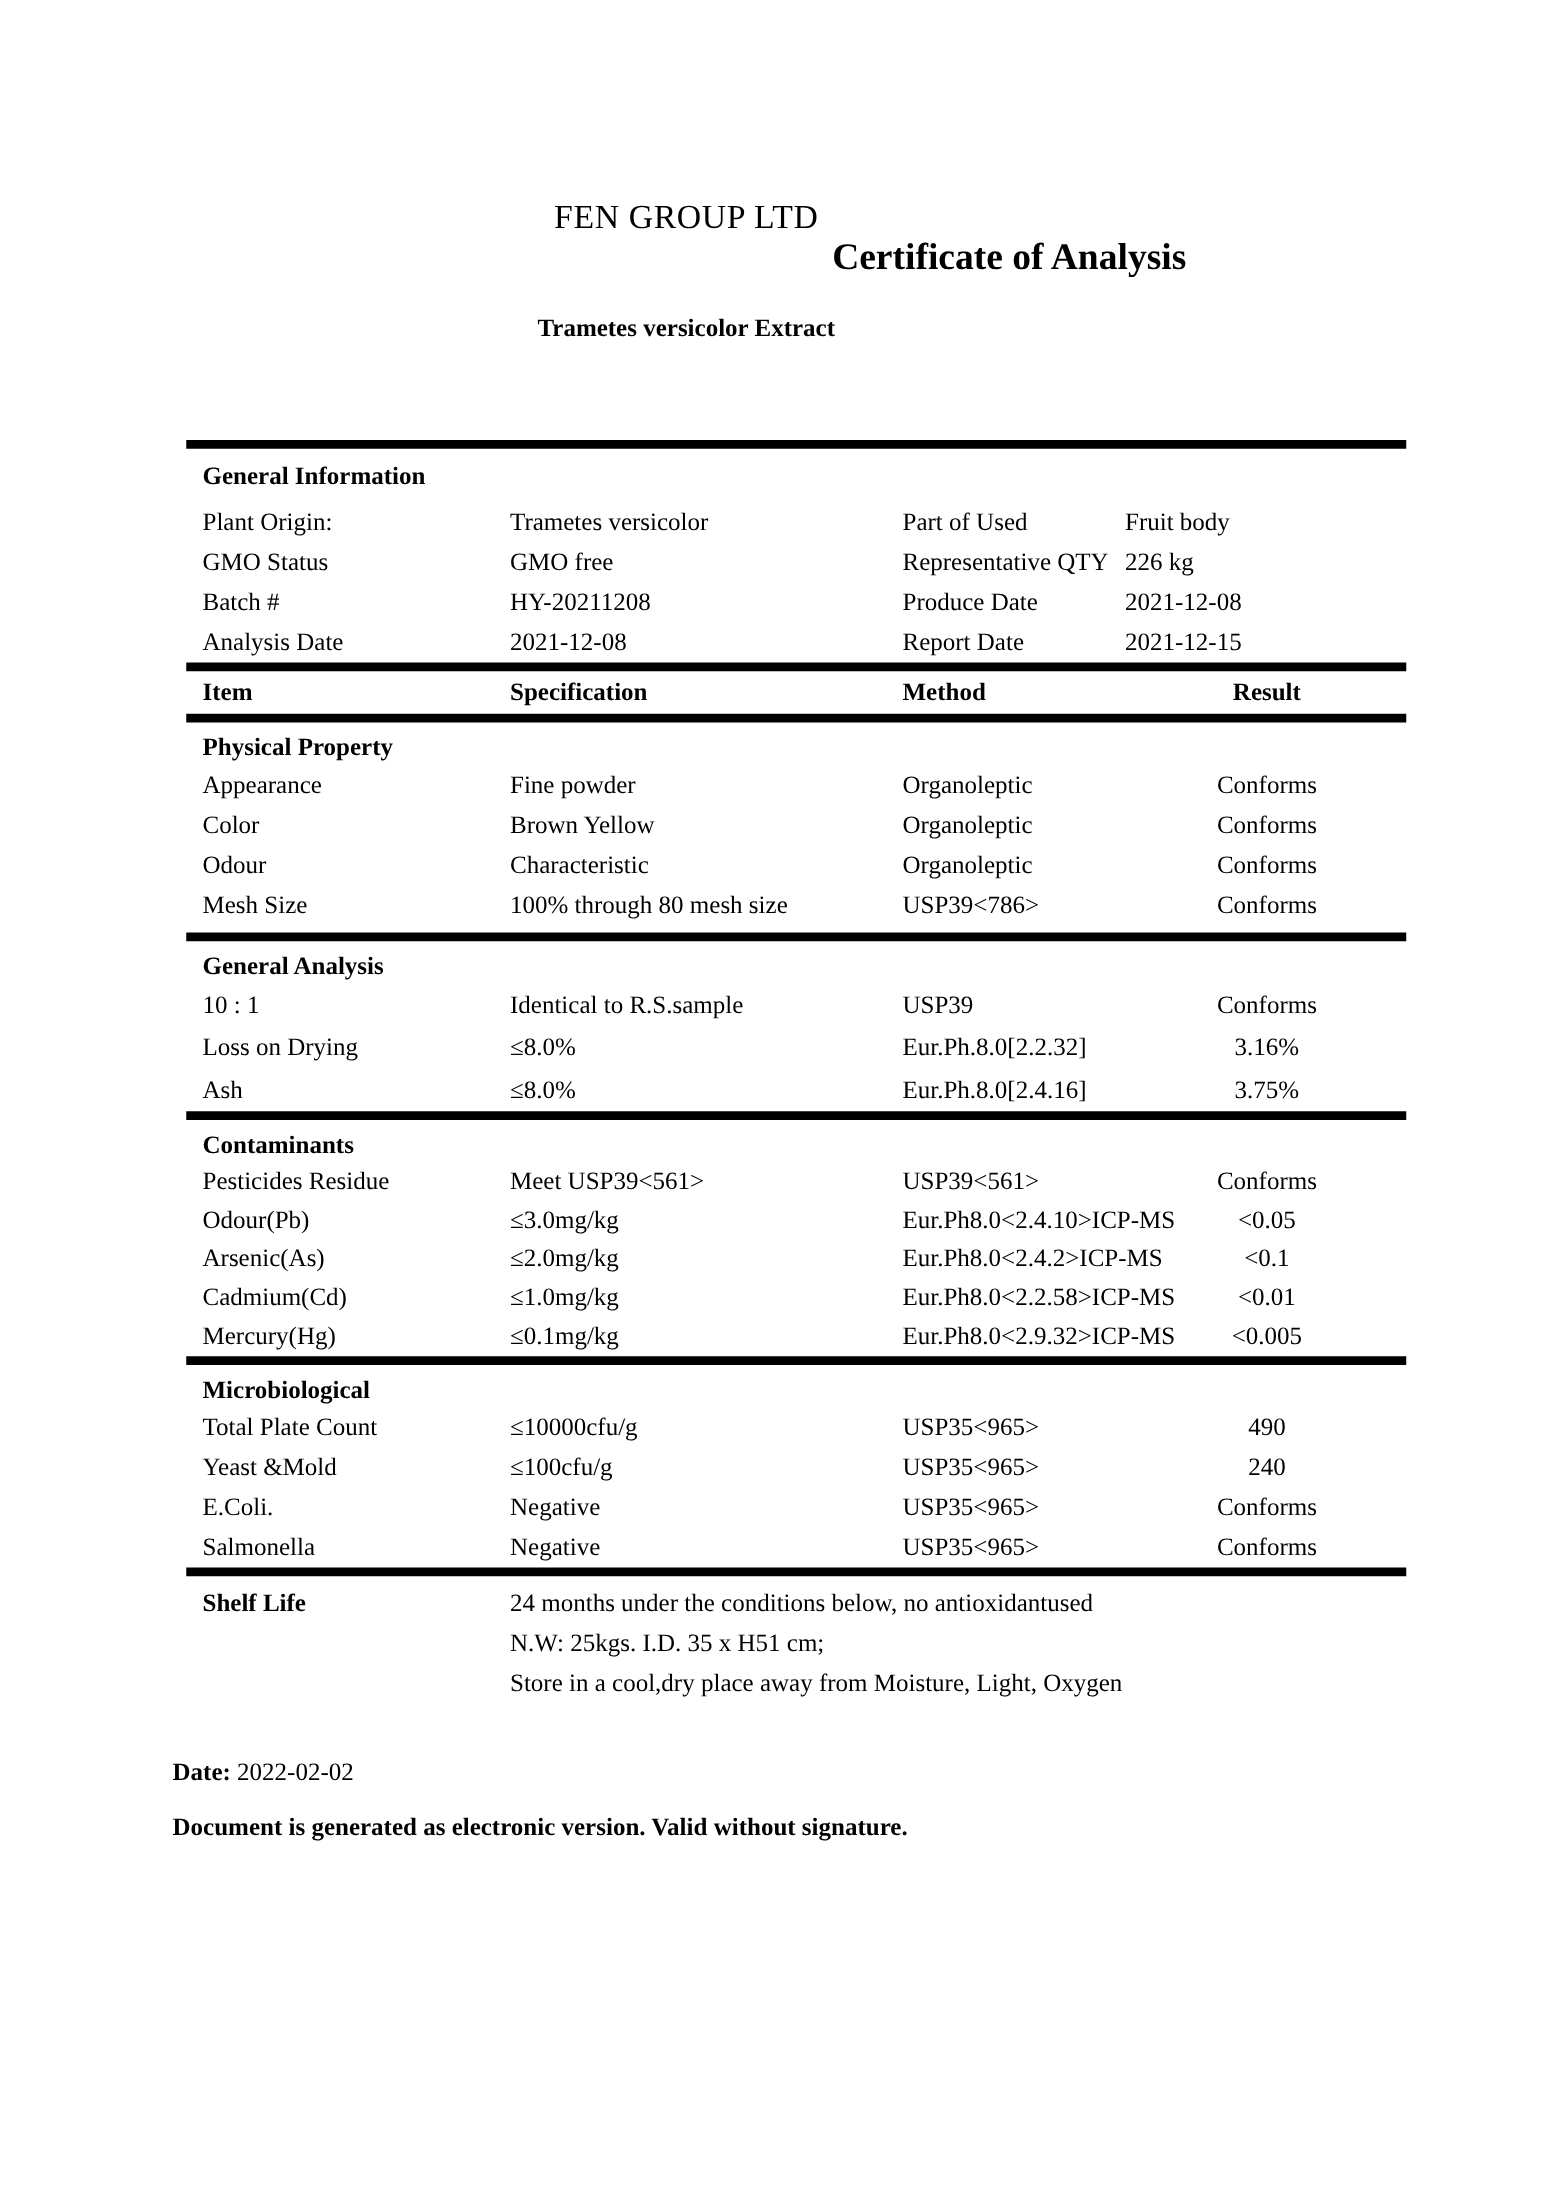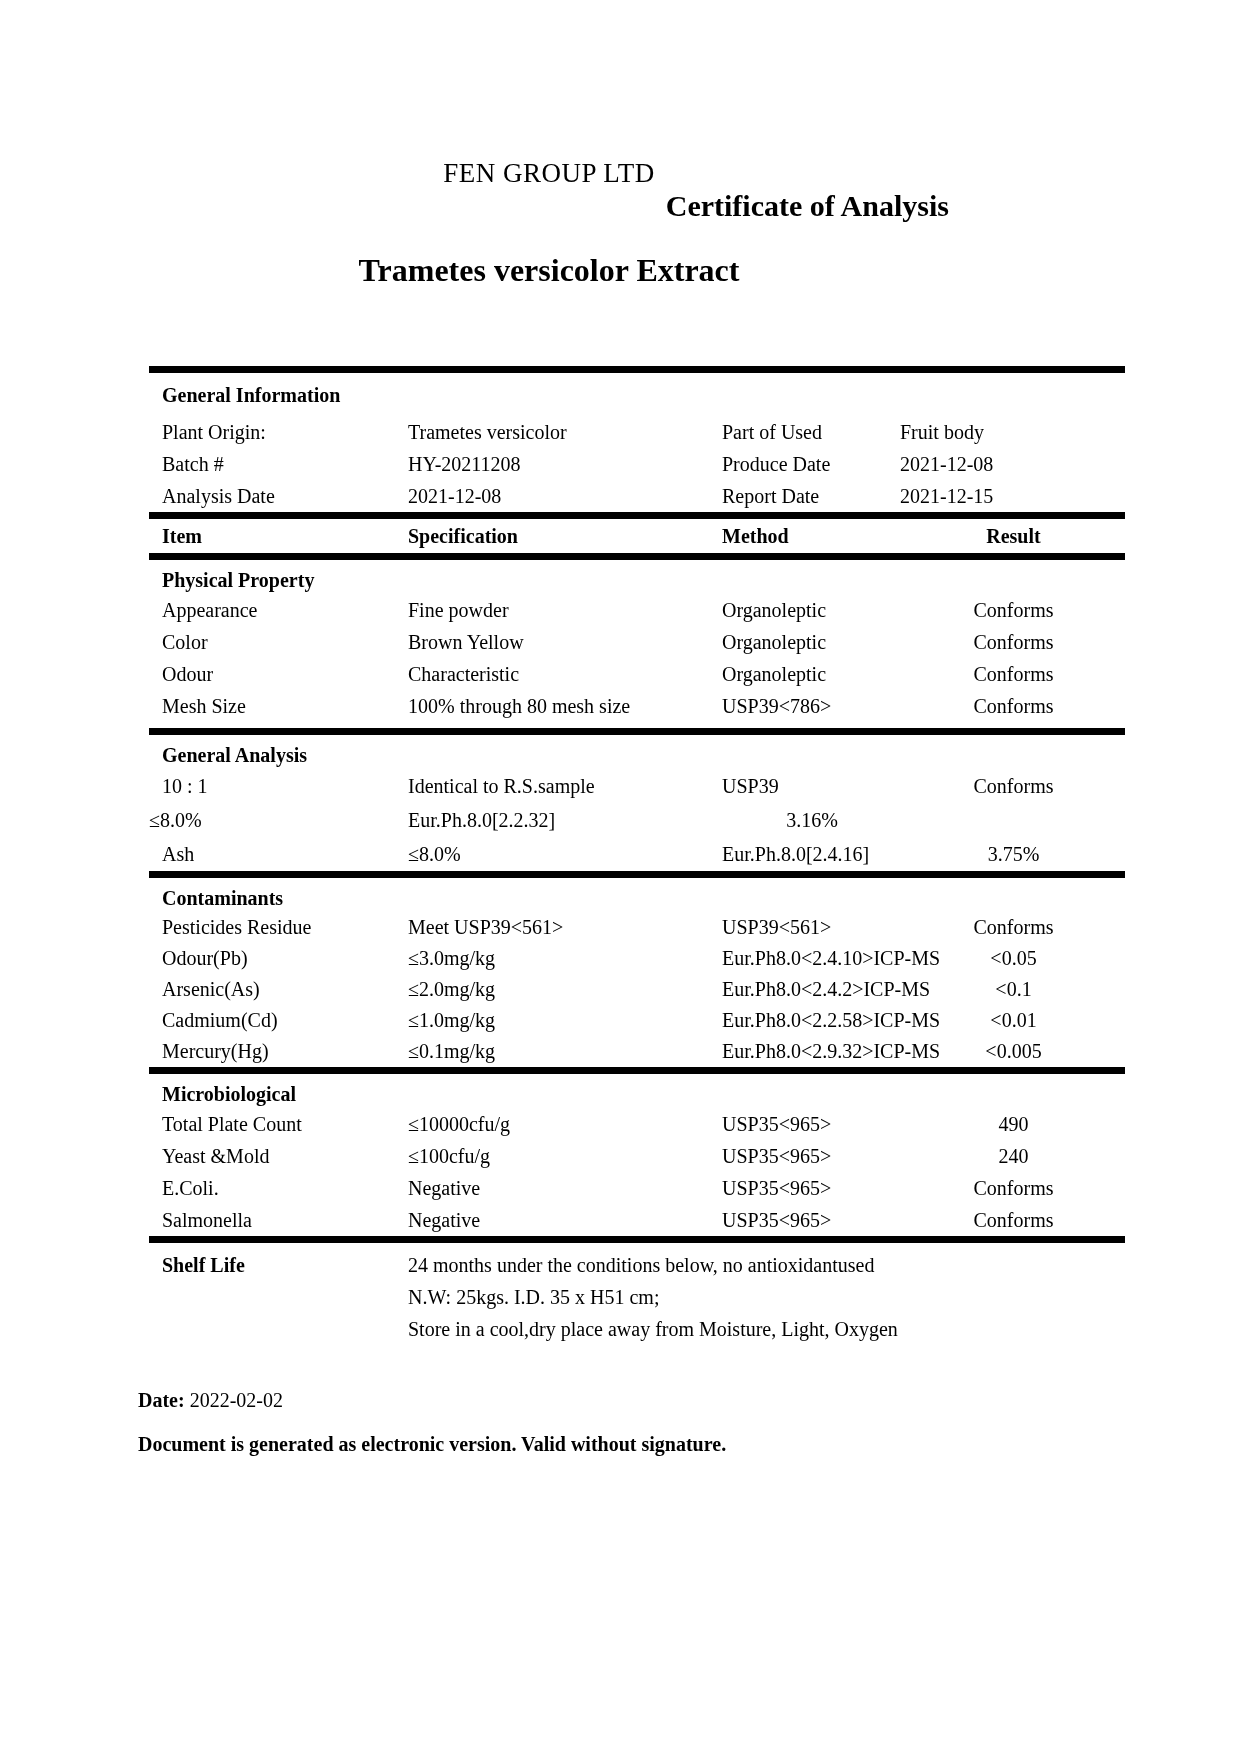--- a/index.html
+++ b/index.html
@@ -27,21 +27,21 @@
     font-weight: normal;
     letter-spacing: 0.5px;
   }
   .doc-title {
     font-size: 30px;
     font-weight: bold;
     text-align: right;
   }
   .product-name {
     margin-top: 29px;
-    font-size: 32px;
+    font-size: 20px;
     font-weight: bold;
   }
   
   .coa {
     margin: 77px 0 0 149px;
     width: 976px;
   }
   .rule {
     height: 7px;
     background: #000000;
@@ -113,20 +113,26 @@
   <div>
     <div class="gi-heading">General Information</div>
     <div class="gi-body">
       <div class="row gi-row">
         <div class="c1">Plant Origin:</div>
         <div class="c2">Trametes versicolor</div>
         <div class="c3">Part of Used</div>
         <div class="c4">Fruit body</div>
       </div>
       <div class="row gi-row">
+        <div class="c1">GMO Status</div>
+        <div class="c2">GMO free</div>
+        <div class="c3">Representative QTY</div>
+        <div class="c4">226 kg</div>
+      </div>
+      <div class="row gi-row">
         <div class="c1">Batch #</div>
         <div class="c2">HY-20211208</div>
         <div class="c3">Produce Date</div>
         <div class="c4">2021-12-08</div>
       </div>
       <div class="row gi-row">
         <div class="c1">Analysis Date</div>
         <div class="c2">2021-12-08</div>
         <div class="c3">Report Date</div>
         <div class="c4">2021-12-15</div>
@@ -177,20 +183,21 @@
 
   <div class="ga">
     <div class="section-heading">General Analysis</div>
     <div class="row">
       <div class="c1">10 : 1</div>
       <div class="c2">Identical to R.S.sample</div>
       <div class="c3">USP39</div>
       <div class="c4">Conforms</div>
     </div>
     <div class="row">
+      <div class="c1">Loss on Drying</div>
       <div class="c2">≤8.0%</div>
       <div class="c3">Eur.Ph.8.0[2.2.32]</div>
       <div class="c4">3.16%</div>
     </div>
     <div class="row">
       <div class="c1">Ash</div>
       <div class="c2">≤8.0%</div>
       <div class="c3">Eur.Ph.8.0[2.4.16]</div>
       <div class="c4">3.75%</div>
     </div>

